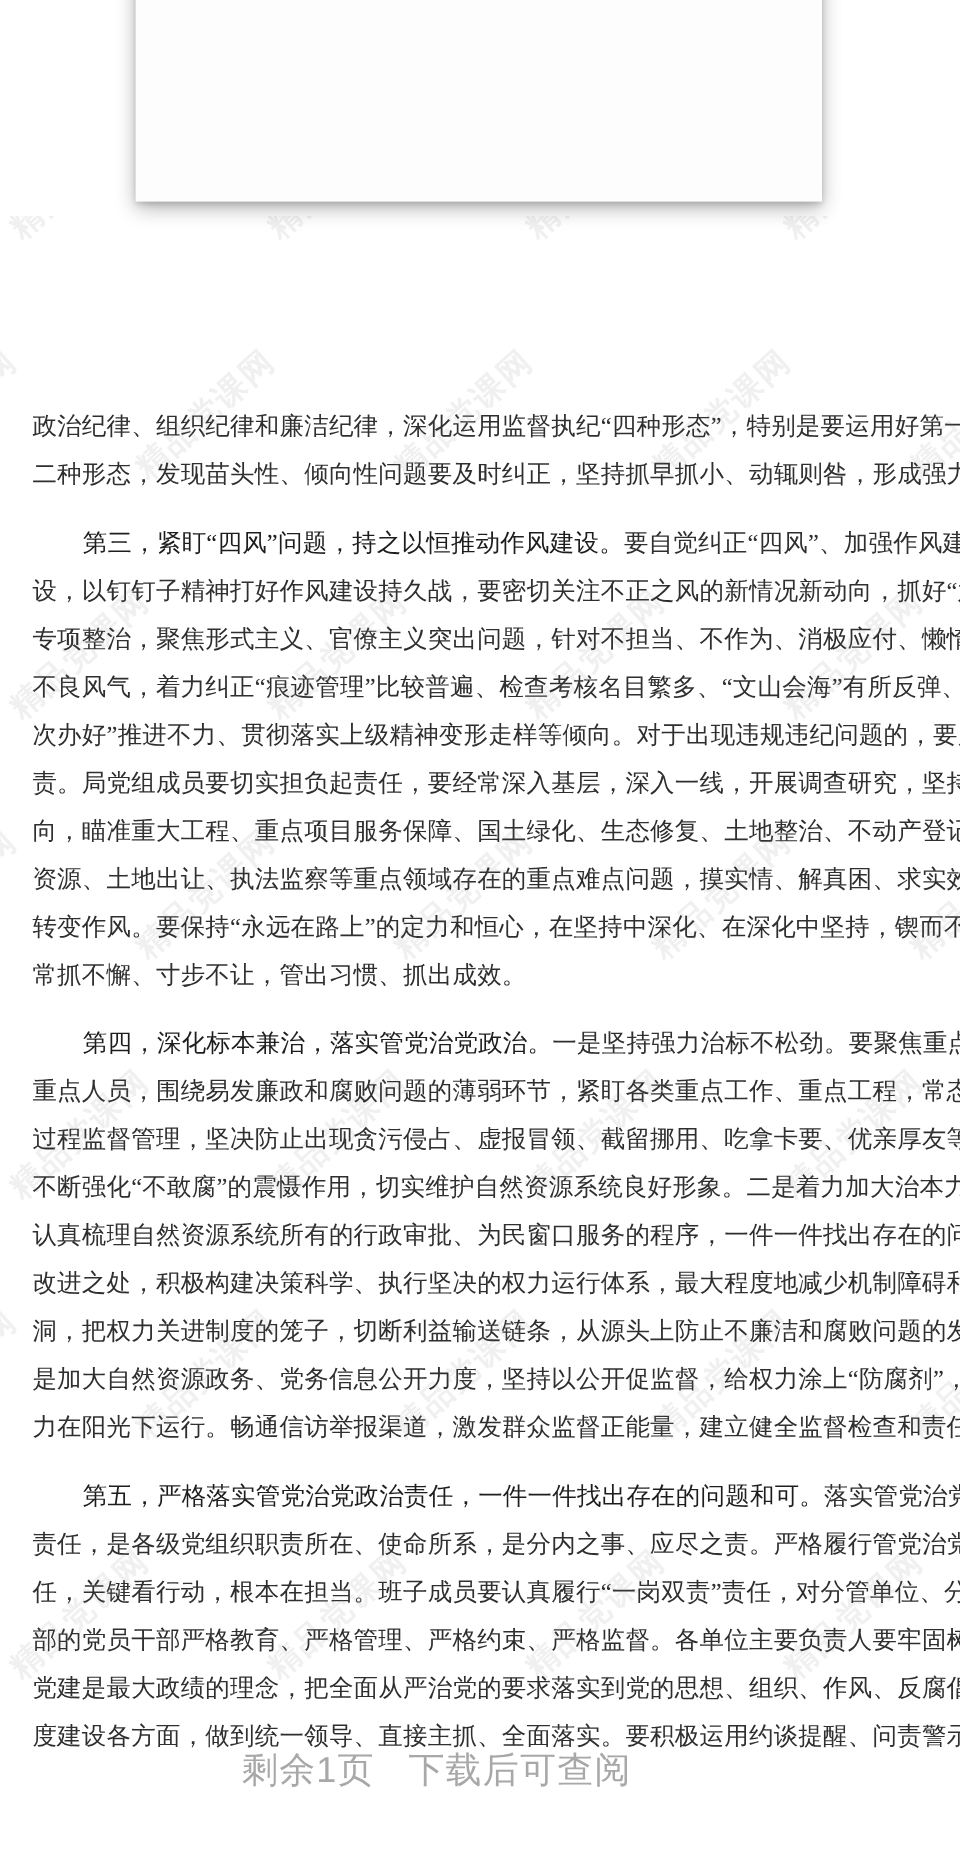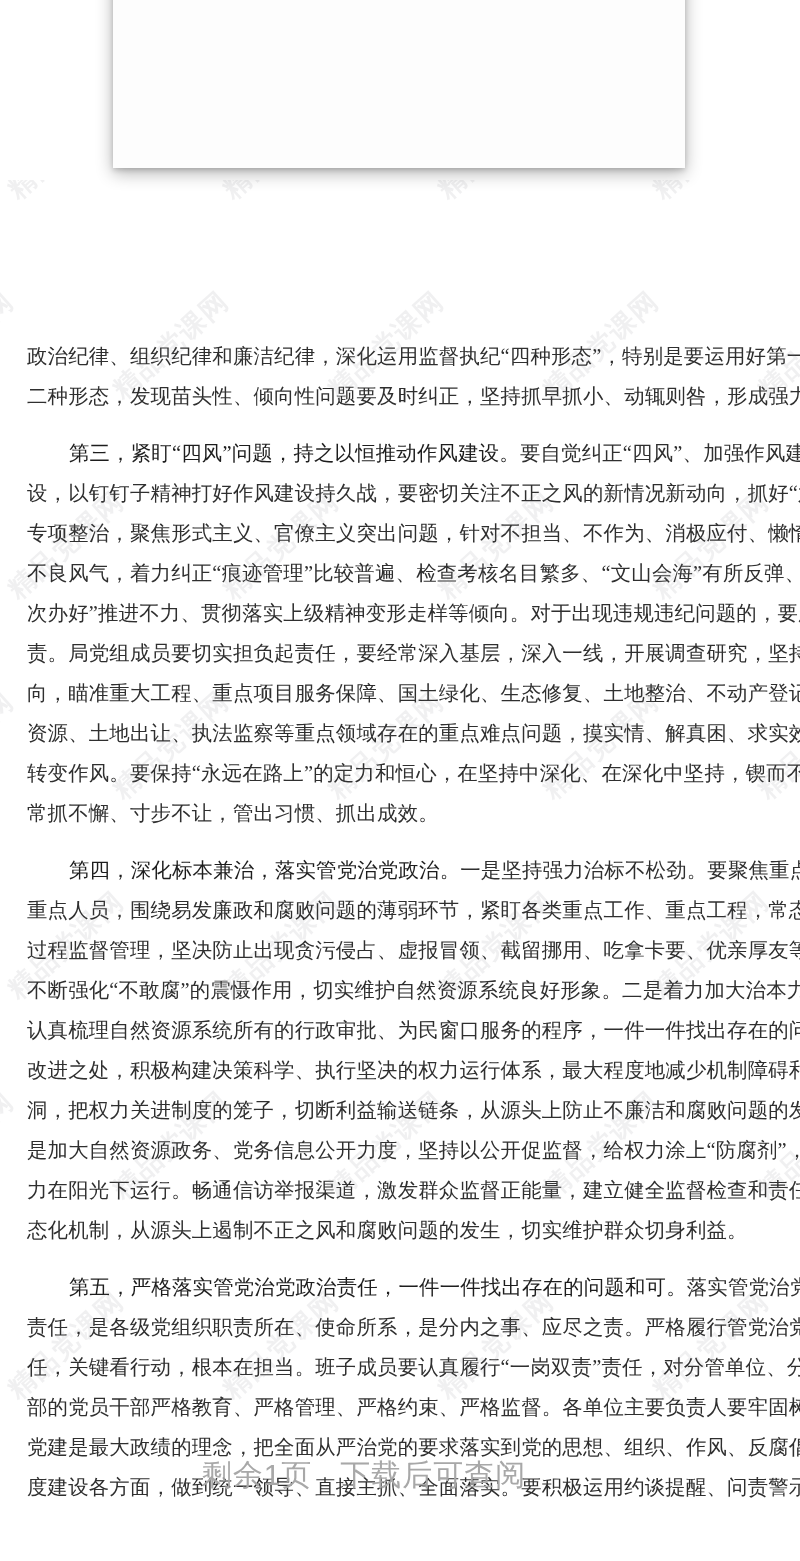--- a/index.html
+++ b/index.html
@@ -171,21 +171,20 @@
       <div class="para">
         <div class="ln"><span class="ind">&nbsp;</span><span class="bold">第四，深化标本兼治，落实管党治党政治。</span><span>一是坚持强力治标不松劲。要聚焦重点岗位、</span></div>
         <div class="ln"><span>重点人员，围绕易发廉政和腐败问题的薄弱环节，紧盯各类重点工作、重点工程，常态化、全</span></div>
         <div class="ln"><span>过程监督管理，坚决防止出现贪污侵占、虚报冒领、截留挪用、吃拿卡要、优亲厚友等问题，</span></div>
         <div class="ln"><span>不断强化“不敢腐”的震慑作用，切实维护自然资源系统良好形象。二是着力加大治本力度。</span></div>
         <div class="ln"><span>认真梳理自然资源系统所有的行政审批、为民窗口服务的程序，一件一件找出存在的问题和可</span></div>
         <div class="ln"><span>改进之处，积极构建决策科学、执行坚决的权力运行体系，最大程度地减少机制障碍和制度漏</span></div>
         <div class="ln"><span>洞，把权力关进制度的笼子，切断利益输送链条，从源头上防止不廉洁和腐败问题的发生。三</span></div>
         <div class="ln"><span>是加大自然资源政务、党务信息公开力度，坚持以公开促监督，给权力涂上“防腐剂”，让权</span></div>
         <div class="ln"><span>力在阳光下运行。畅通信访举报渠道，激发群众监督正能量，建立健全监督检查和责任追究常</span></div>
-        <div class="ln last"><span>态化机制，从源头上遏制不正之风和腐败问题的发生，切实维护群众切身利益。</span></div>
       </div>
       <div class="para">
         <div class="ln"><span class="ind">&nbsp;</span><span class="bold">第五，严格落实管党治党政治责任，一件一件找出存在的问题和可。</span><span>落实管党治党政治</span></div>
         <div class="ln"><span>责任，是各级党组织职责所在、使命所系，是分内之事、应尽之责。严格履行管党治党政治责</span></div>
         <div class="ln"><span>任，关键看行动，根本在担当。班子成员要认真履行“一岗双责”责任，对分管单位、分管支</span></div>
         <div class="ln"><span>部的党员干部严格教育、严格管理、严格约束、严格监督。各单位主要负责人要牢固树立抓好</span></div>
         <div class="ln"><span>党建是最大政绩的理念，把全面从严治党的要求落实到党的思想、组织、作风、反腐倡廉和制</span></div>
         <div class="ln"><span>度建设各方面，做到统一领导、直接主抓、全面落实。要积极运用约谈提醒、问责警示、检查</span></div>
       </div>
     </div>

